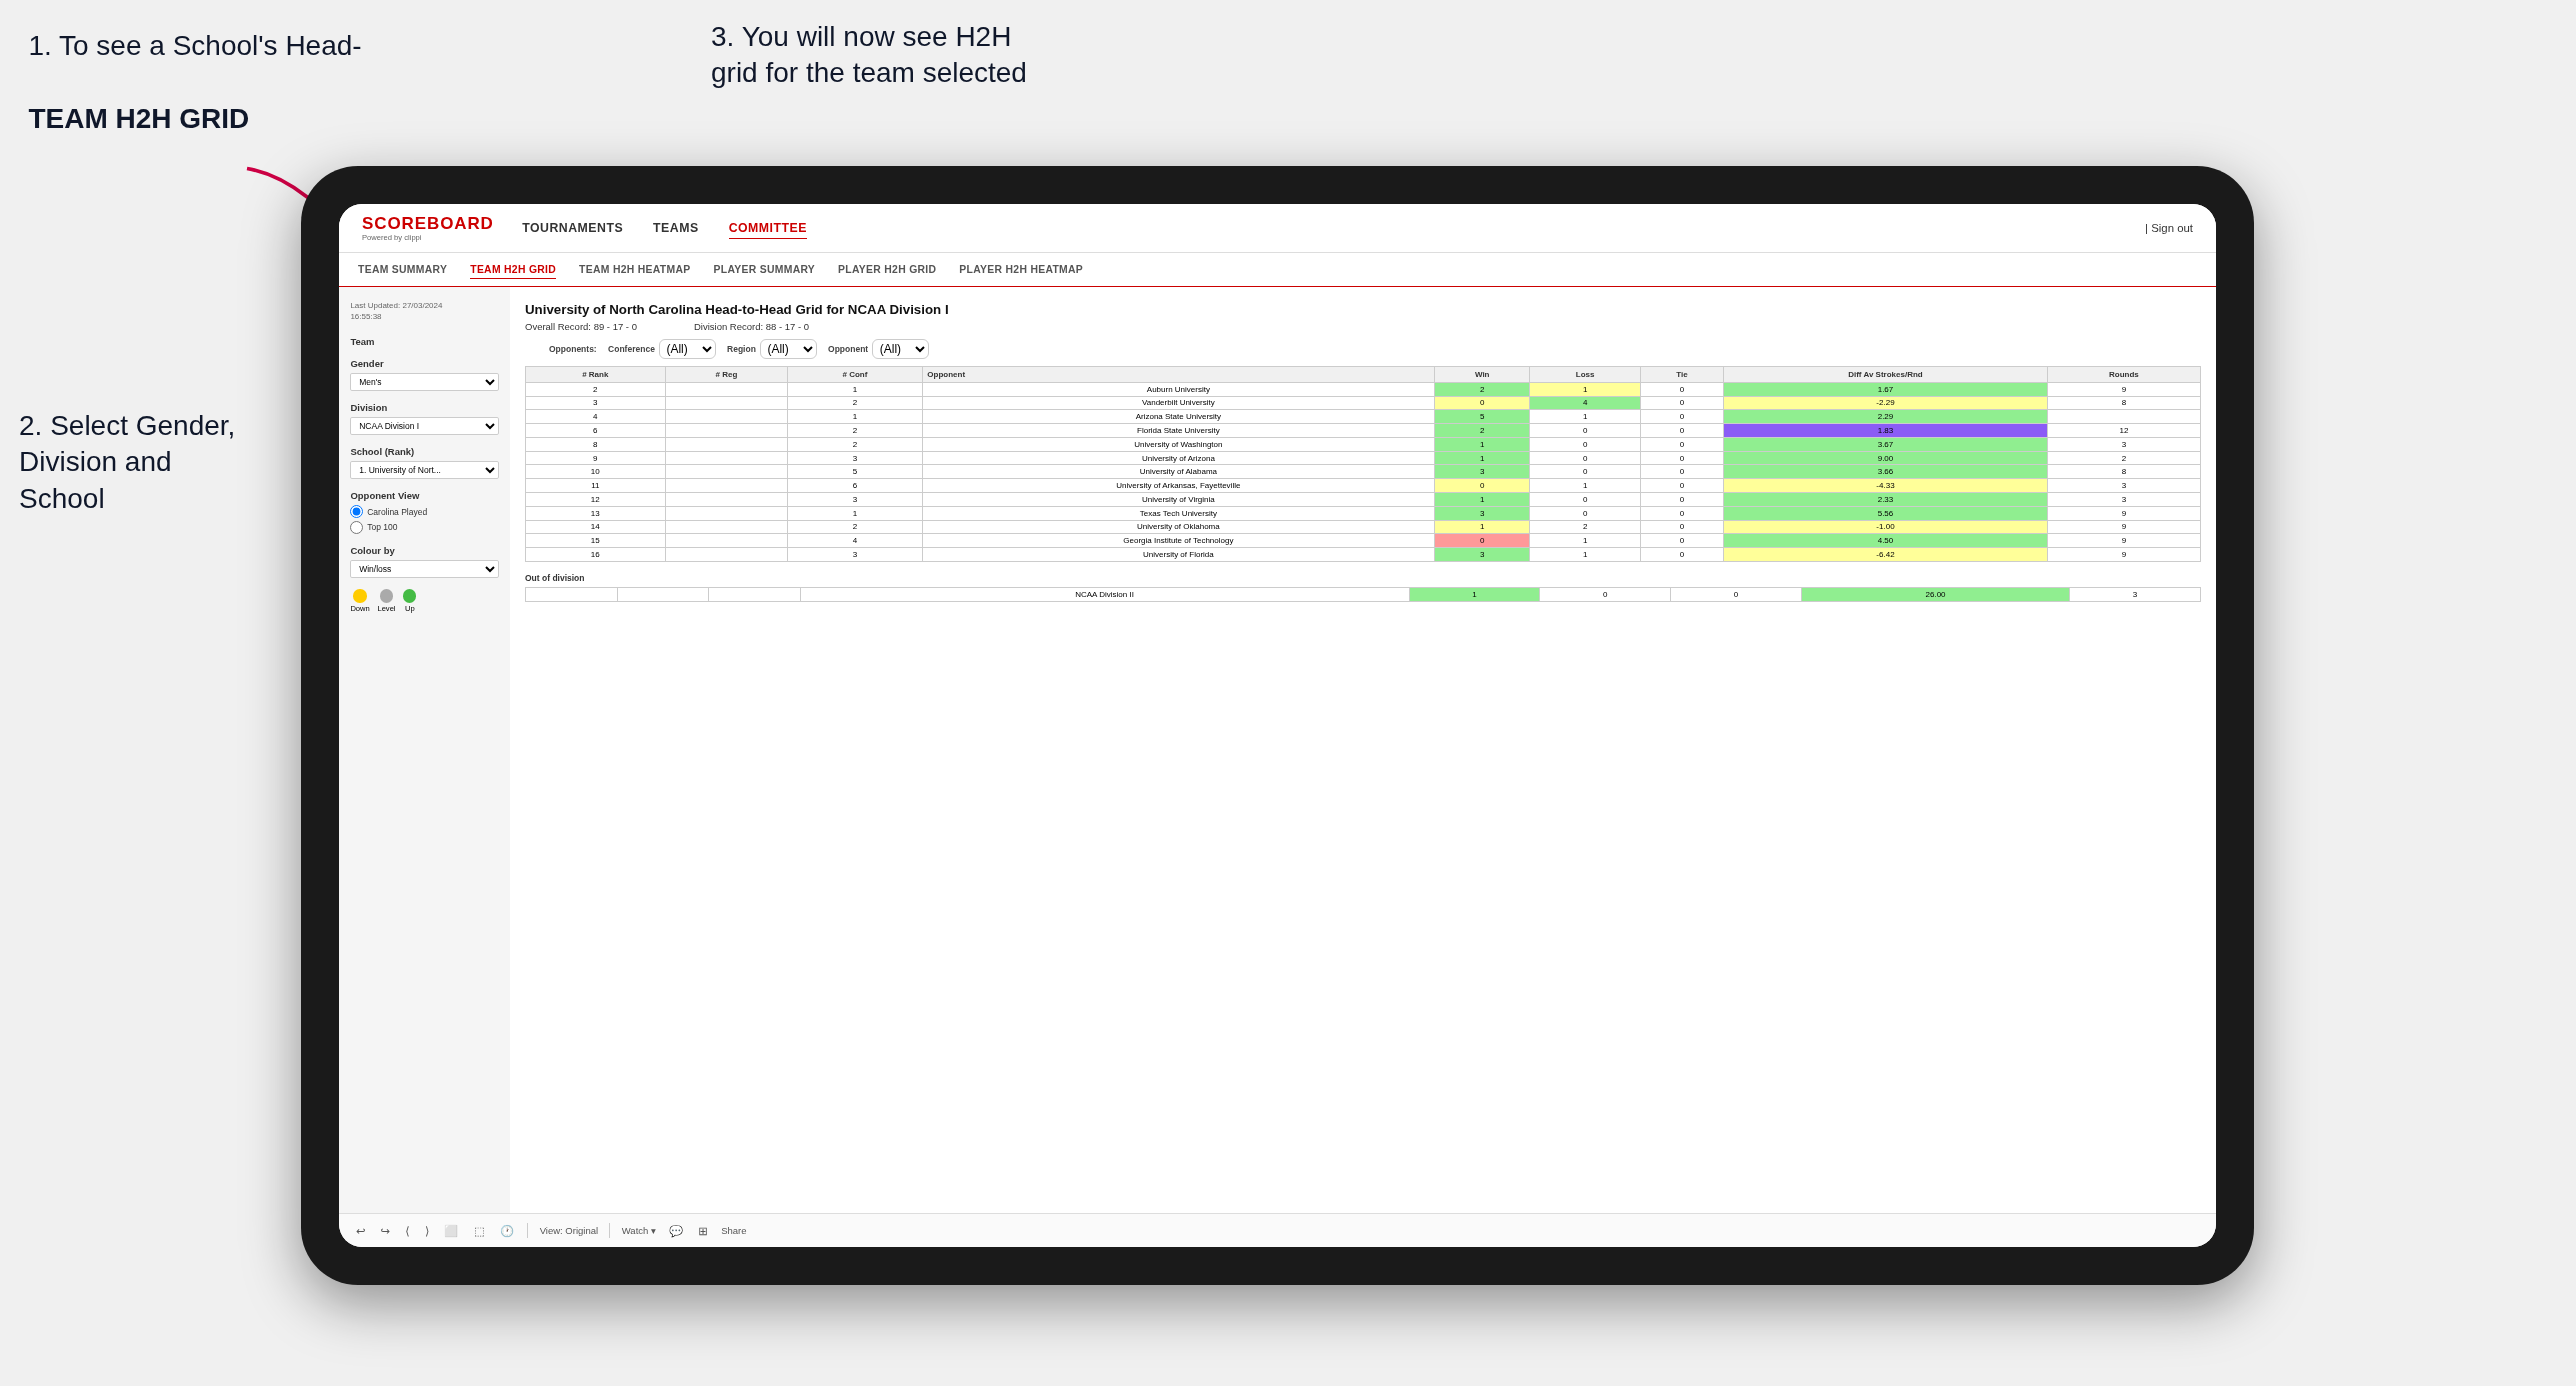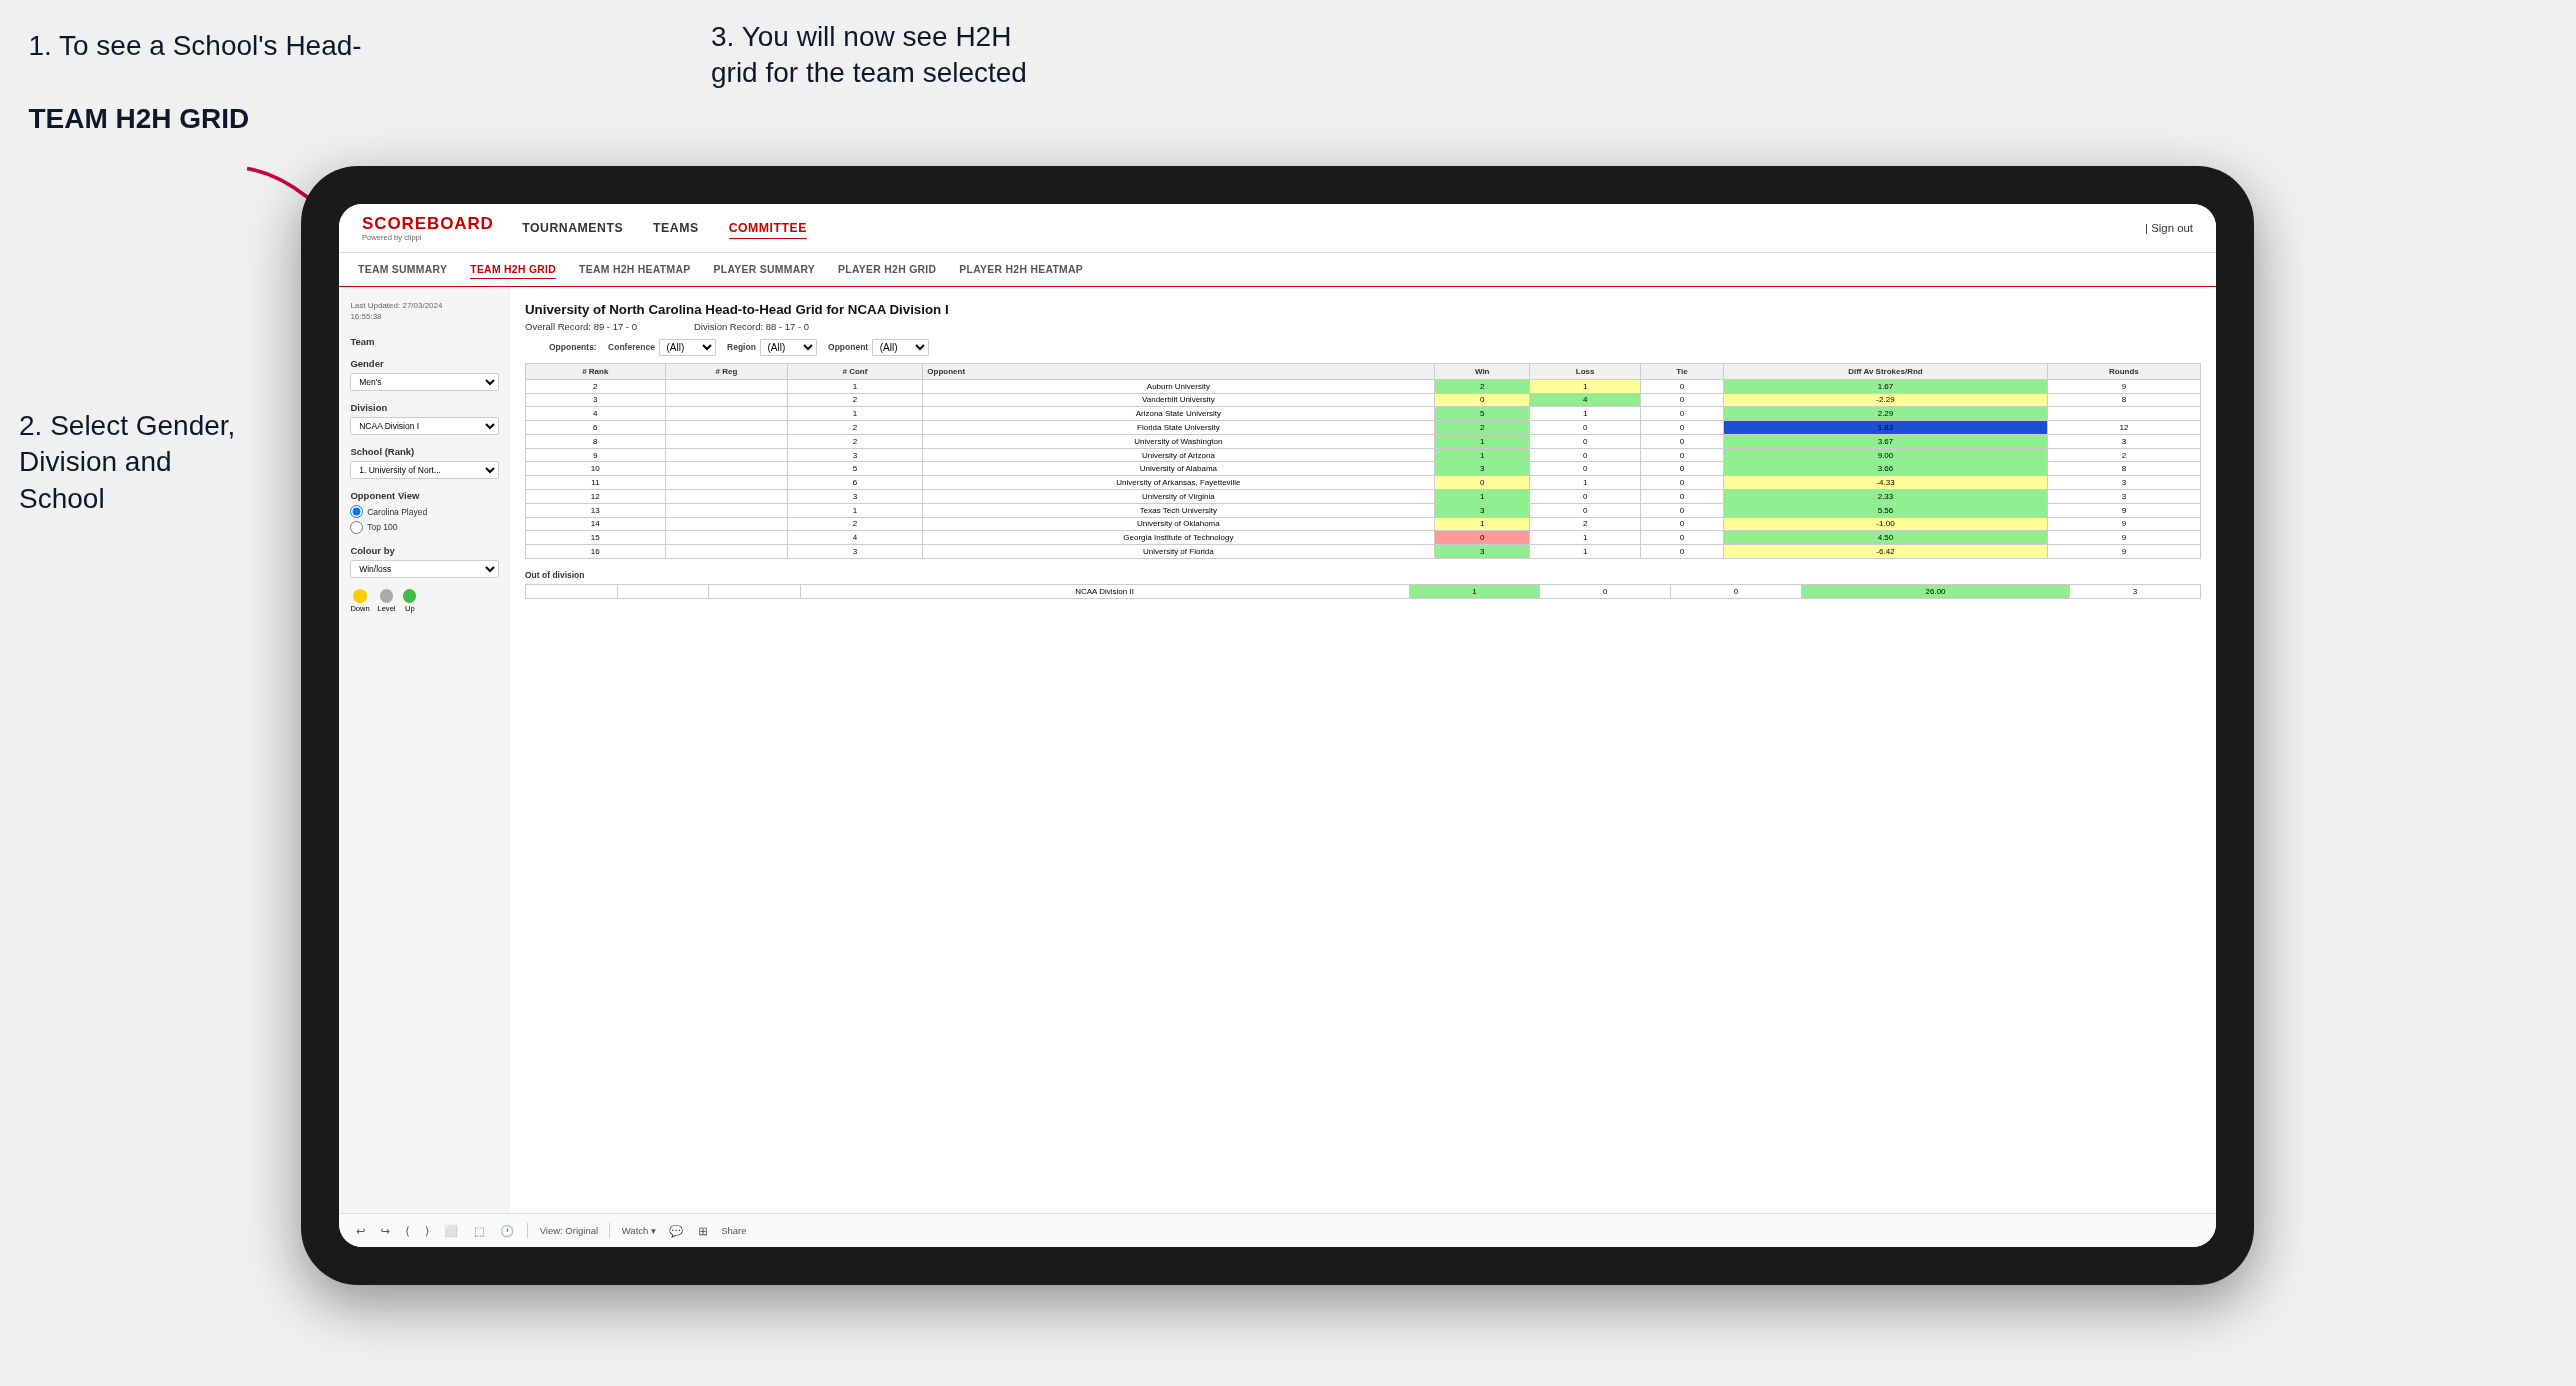--- a/index.html
+++ b/index.html
@@ -245,24 +245,24 @@
       align-items: center;
       gap: 3.8px;
     }
 
     .filter-label {
       font-weight: 600;
       color: #444;
     }
 
     .filter-select {
-      font-size: 10px;
+      font-size: 12px;
       padding: 0.9px 2.8px;
       border: 0.9px solid #ccc;
-      border-radius: 1px;
+      border-radius: 6px;
       background: #fff;
       min-width: 57px;
     }
 
     
     .h2h-table {
       width: 100%;
       border-collapse: collapse;
       font-size: 8.5px;
     }
@@ -557,21 +557,21 @@
       <td></td>
     </tr>
               <tr>
       <td>6</td>
       <td></td>
       <td>2</td>
       <td class="td-left">Florida State University</td>
       <td style="background:#90ee90">2</td>
       <td style="background:">0</td>
       <td>0</td>
-      <td style="background:#1d4ed8">1.83</td>
+      <td style="background:#8b5cf6">1.83</td>
       <td>12</td>
     </tr>
               <tr>
       <td>8</td>
       <td></td>
       <td>2</td>
       <td class="td-left">University of Washington</td>
       <td style="background:#90ee90">1</td>
       <td style="background:">0</td>
       <td>0</td>

